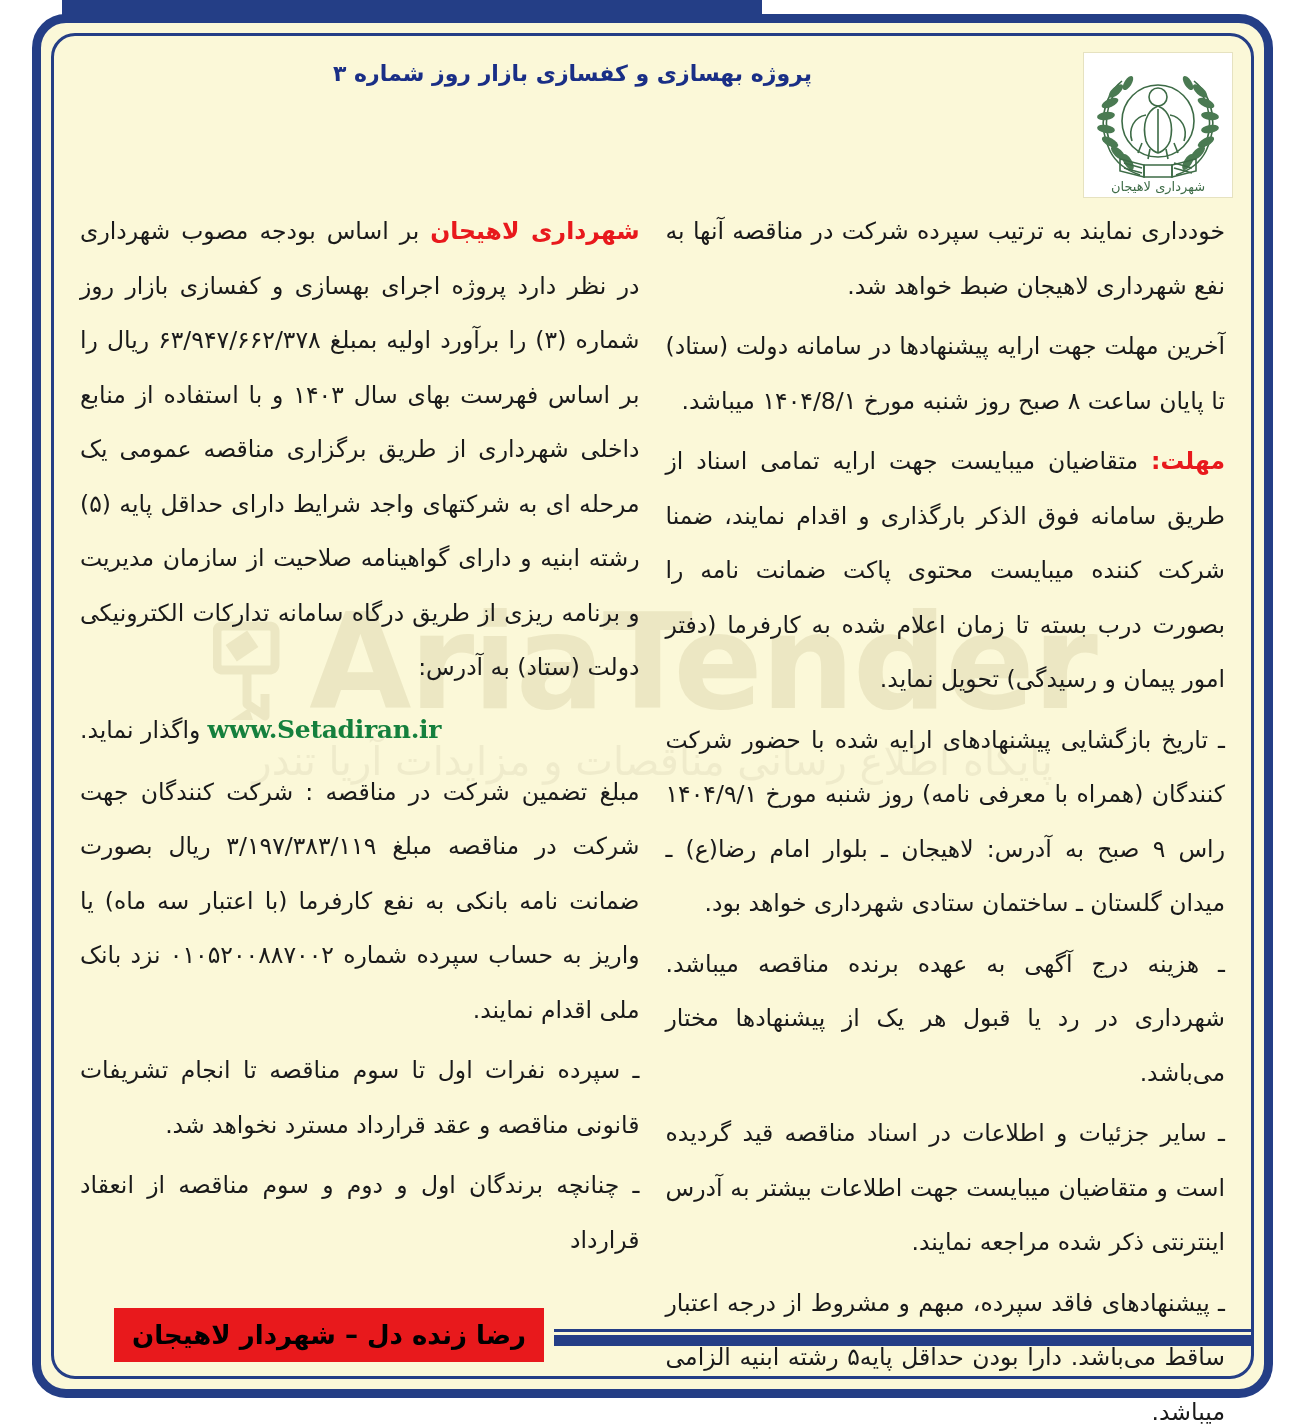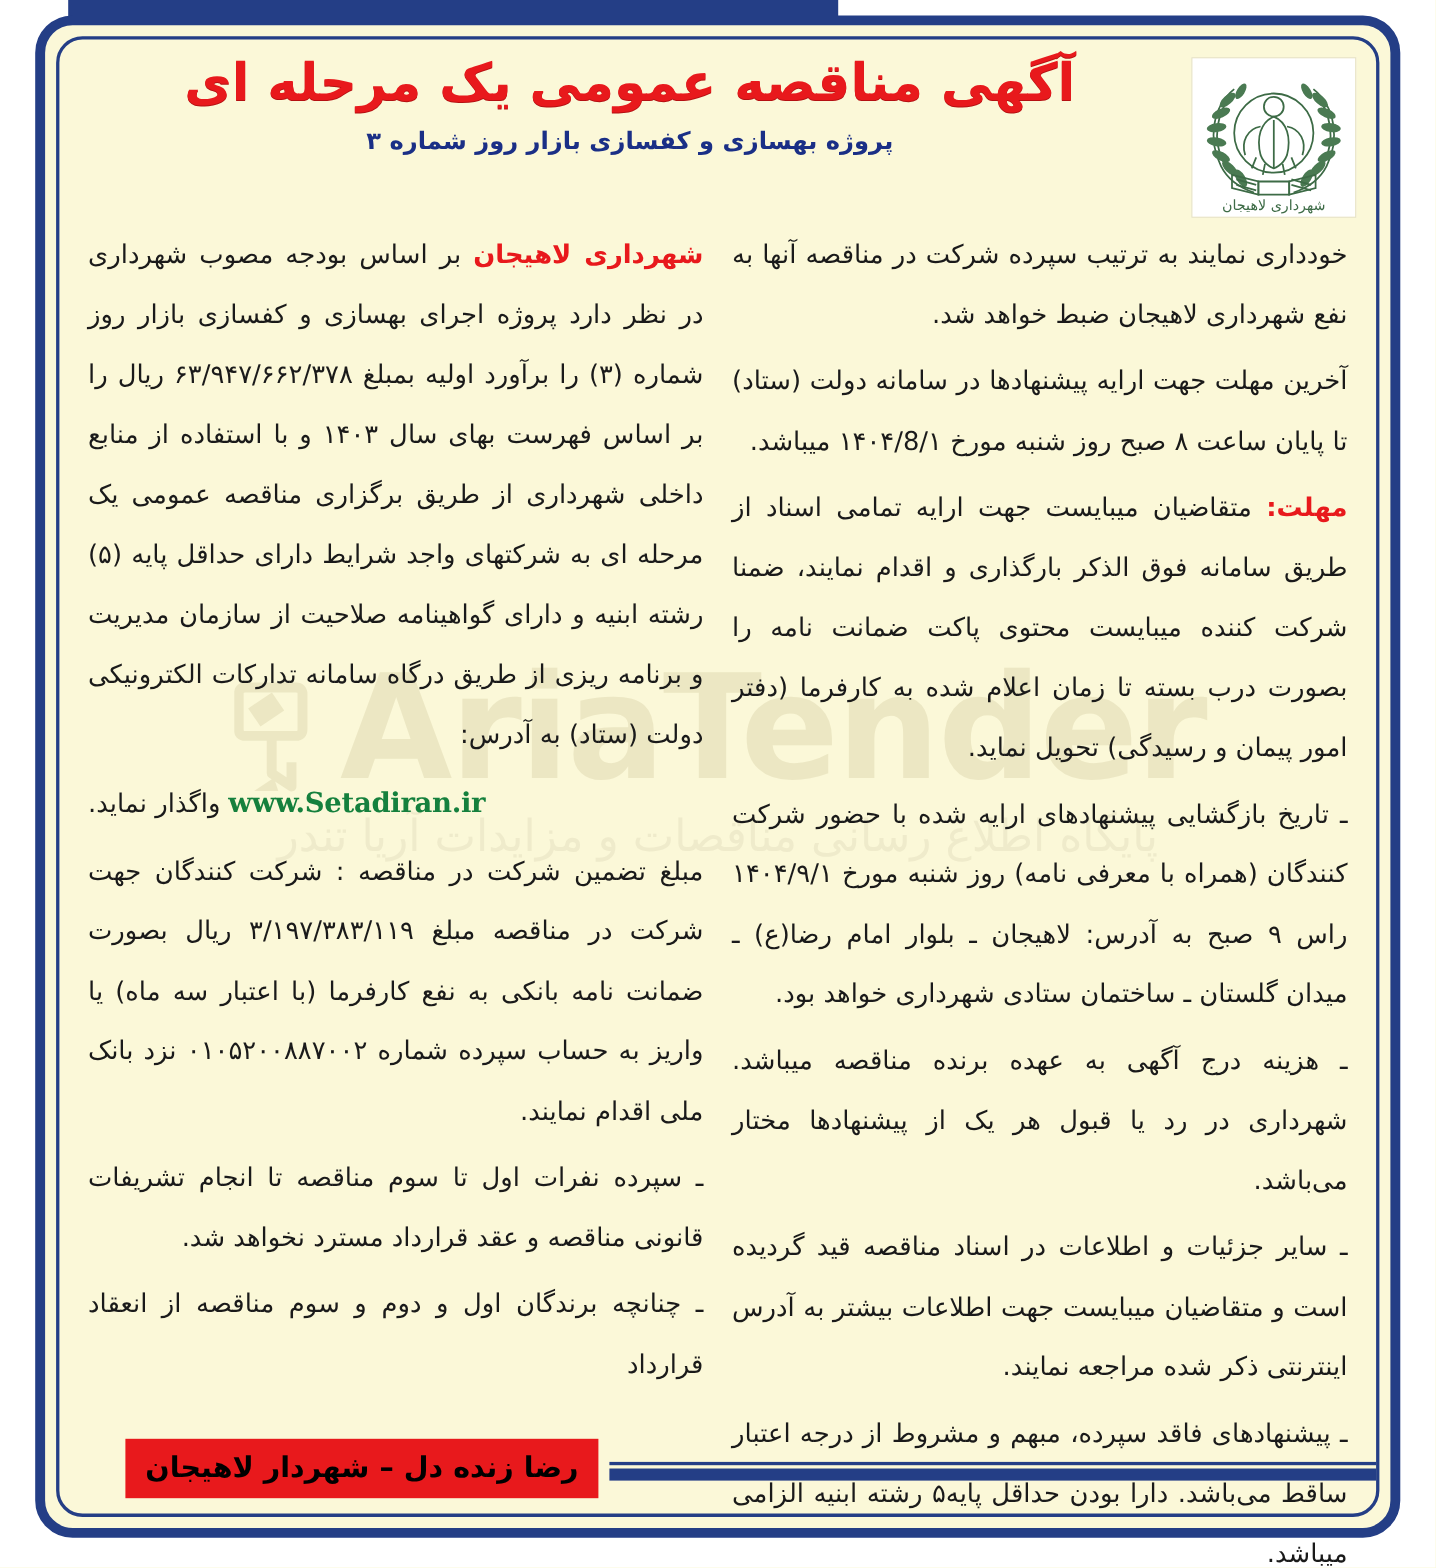--- a/index.html
+++ b/index.html
@@ -236,21 +236,20 @@
               <path d="M36 106 L60 112 L60 124 L36 118 Z"></path>
               <path d="M112 106 L88 112 L88 124 L112 118 Z"></path>
               <path d="M60 112 L88 112 L88 124 L60 124 Z"></path>
               <path d="M40 110 L58 115 M40 115 L58 120 M90 110 L108 115 M90 115 L108 120"></path>
             </g>
             <text x="74" y="138" font-size="13" fill="#3d6b46" text-anchor="middle" font-family="DejaVu Sans, sans-serif">شهرداری لاهیجان</text>
           </svg>
         </div>
 
         <div id="titles">
-          <div id="main-title">آگهی مناقصه عمومی یک مرحله ای</div>
           <div id="sub-title">پروژه بهسازی و کفسازی بازار روز شماره ۳</div>
         </div>
 
       </div>
 
       <div id="columns">
 
         <div class="col" id="col-left">
           <p>خودداری نمایند به ترتیب سپرده شرکت در مناقصه آنها به نفع شهرداری لاهیجان ضبط خواهد شد.</p>
           <p>آخرین مهلت جهت ارایه پیشنهادها در سامانه دولت (ستاد) تا پایان ساعت ۸ صبح روز شنبه مورخ ۱۴۰۴/8/۱ میباشد.</p>

